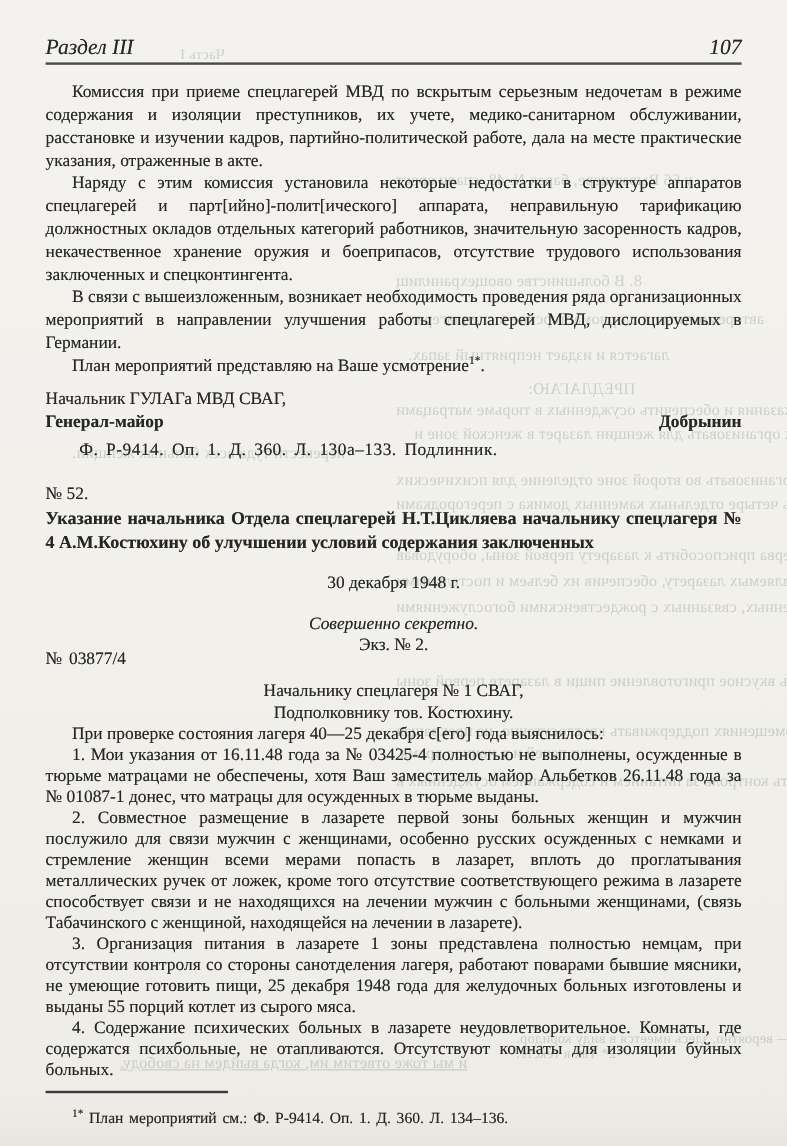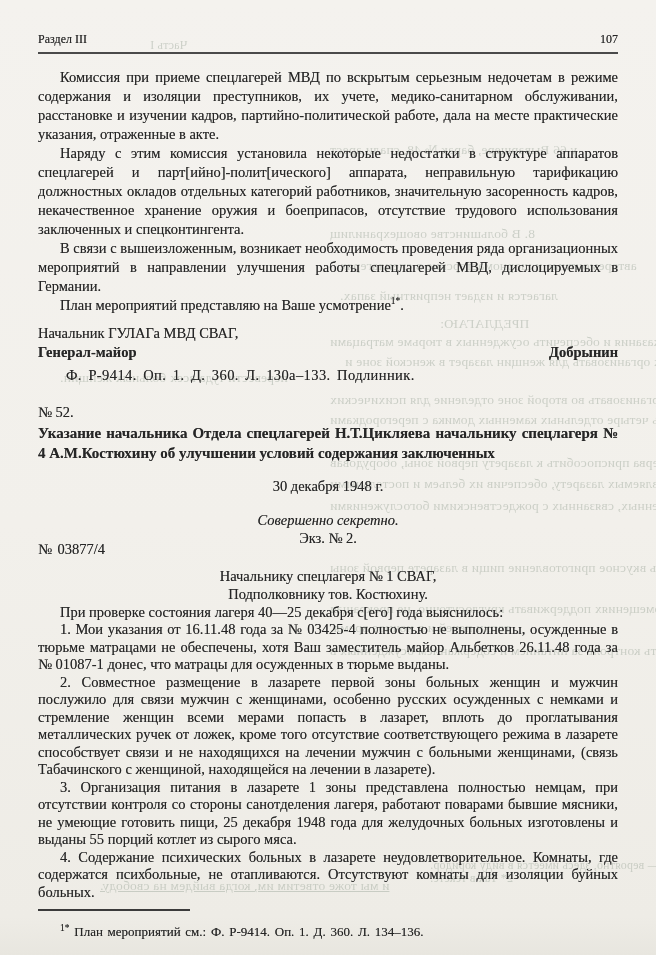--- a/index.html
+++ b/index.html
@@ -25,21 +25,21 @@
   .ghost.und{text-decoration:underline;}
   
   .content{
     position:absolute;inset:0;z-index:2;
     padding:30px 38px 0 38px;
     font-size:14.5px;line-height:19px;
     text-shadow:0 0 .5px rgba(40,40,40,.55);
   }
   .header{
     display:flex;justify-content:space-between;align-items:baseline;
-    font-size:12px;
+    font-style:italic;font-size:18px;
     padding:0 0 3px 0;border-bottom:2px solid #4a4a4a;
   }
   .para{margin:0;text-align:justify;text-indent:22px;}
   .mt{margin-top:14px;}
   .sig-name-row{display:flex;justify-content:space-between;margin-top:0;font-weight:bold;}
   .archive{margin-top:4px;padding-left:28px;letter-spacing:.4px;word-spacing:2.5px;}
   .doc-num{margin-top:18px;}
   .doc-title{margin-top:2px;font-weight:bold;text-align:justify;font-size:15px;line-height:19.5px;}
   .right-block{margin-top:14px;text-align:center;line-height:18.5px;}
   .secret{font-style:italic;margin-top:15px;}

